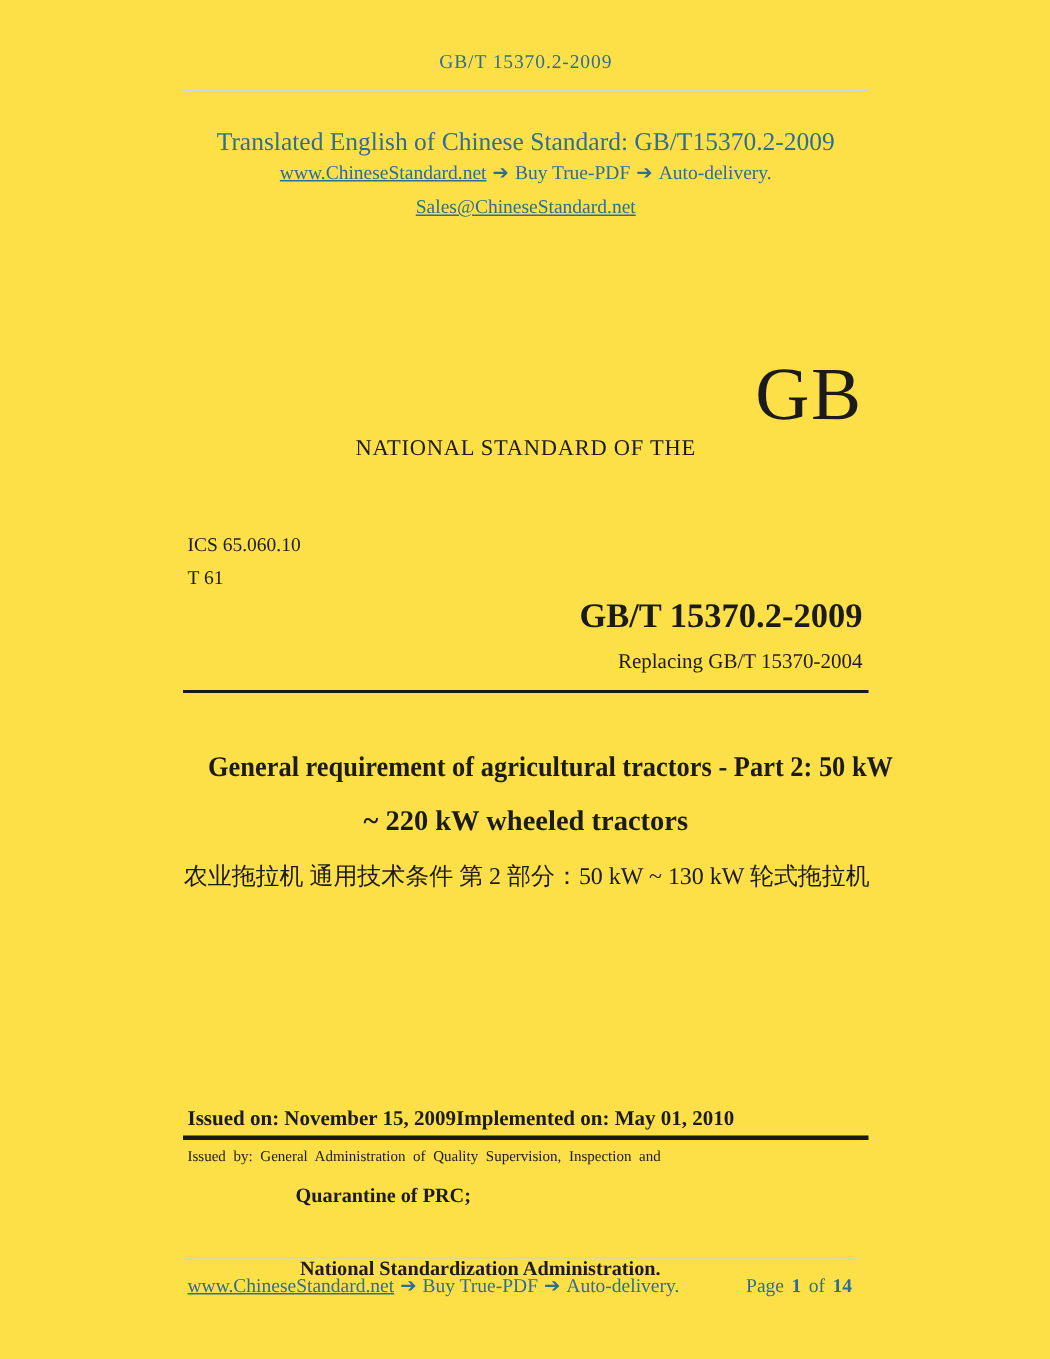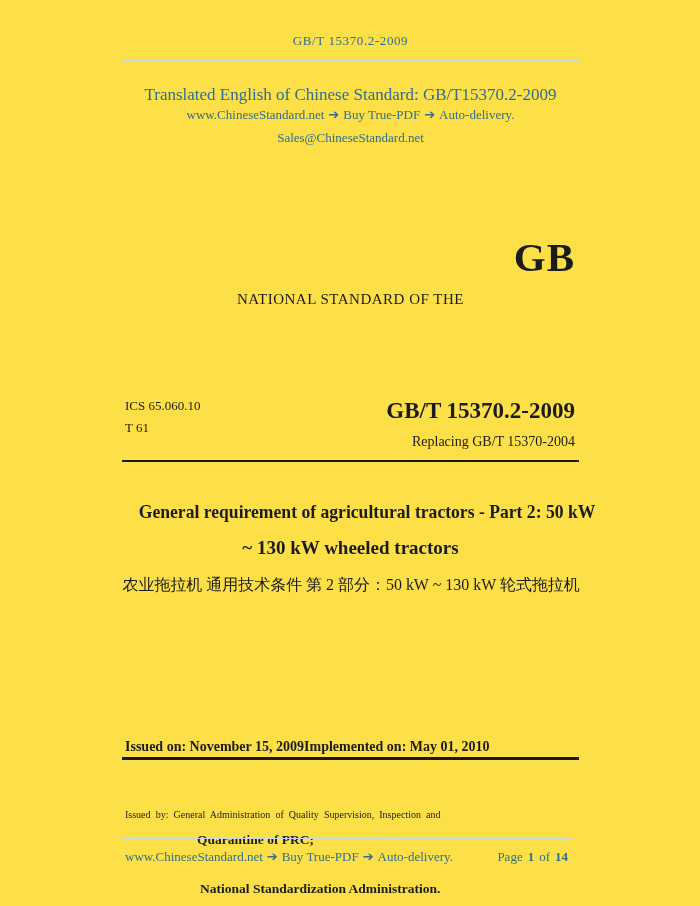--- a/index.html
+++ b/index.html
@@ -8,34 +8,34 @@
     position: relative;
     width: 700px;
     height: 906px;
     background: #fde047;
     font-family: "Liberation Serif", "DejaVu Serif", serif;
     color: #1b1b1b;
     overflow: hidden;
   }
   .abs { position: absolute; white-space: nowrap; line-height: 1.15; }
   .ctr { left: 122px; width: 457px; text-align: center; transform-origin: center center; }
-  .lft { left: 125px; text-align: left; transform-origin: left center; margin-top: 43px; }
+  .lft { left: 125px; text-align: left; transform-origin: left center; }
   .rgt { left: 122px; width: 453px; text-align: right; transform-origin: right center; }
 
   .teal { color: #2e6e94; }
-  a.doclink { color: #2e6e94; cursor: pointer; }
+  a.doclink { color: #2e6e94; text-decoration: underline; cursor: pointer; }
   .arrow-glyph { font-family: "DejaVu Sans", sans-serif; margin: 0 4px; }
 
   .hdr-code      { top: 34px;  font-size: 13px; letter-spacing: 0.6px; }
   .rule-light-1  { position: absolute; top: 60px;  left: 122px; width: 457px; height: 1px; background: #c4d8e3; }
   .hdr-translated{ top: 85px;  font-size: 17px; }
   .hdr-linkline  { top: 108px; font-size: 13px; }
   .hdr-email     { top: 131px; font-size: 13px; }
 
-  .gb-logo       { top: 234px; font-size: 41px; font-weight: bold; letter-spacing: 1px; }
+  .gb-logo       { top: 234px; font-size: 50px; font-weight: normal; letter-spacing: 1px; }
   .nat-line1     { top: 291px; font-size: 15px; letter-spacing: 0.5px; }
   .nat-line2     { top: 324px; font-size: 15px; letter-spacing: 0.5px; }
   .ics-line      { top: 356px; font-size: 13px; }
   .t-line        { top: 378px; font-size: 13px; }
   .code-big      { top: 398px; font-size: 23px; font-weight: bold; }
   .replacing     { top: 434px; font-size: 14px; }
   .rule-thick-1  { position: absolute; top: 460px; left: 122px; width: 457px; height: 2px; background: #191919; }
 
   .title-line1   { top: 501px; font-size: 19px; font-weight: bold; }
   .title-line2   { top: 537px; font-size: 19px; font-weight: bold; }
@@ -76,21 +76,21 @@
 
   <div class="abs rgt gb-logo">GB</div>
   <div class="abs ctr nat-line1">NATIONAL STANDARD OF THE</div>
   <div class="abs lft ics-line">ICS 65.060.10</div>
   <div class="abs lft t-line">T 61</div>
   <div class="abs rgt code-big">GB/T 15370.2-2009</div>
   <div class="abs rgt replacing">Replacing GB/T 15370-2004</div>
   <div class="rule-thick-1"></div>
 
   <div class="abs ctr title-line1" style="transform: scaleX(0.926978);">General requirement of agricultural tractors - Part 2: 50 kW</div>
-  <div class="abs ctr title-line2">~ 130 kW wheeled tractors</div>
+  <div class="abs ctr title-line2">~ 220 kW wheeled tractors</div>
   <div class="abs ctr title-cn" style="transform: scaleX(0.997817);">农业拖拉机 通用技术条件 第 2 部分：50 kW ~ 130 kW 轮式拖拉机</div>
 
   <div class="issue-row">
     <span>Issued on: November 15, 2009</span>
     <span>Implemented on: May 01, 2010</span>
   </div>
   <div class="rule-thick-2"></div>
   <div class="abs lft issuedby-1">Issued by: General Administration of Quality Supervision, Inspection and</div>
   <div class="abs lft issuedby-2">Quarantine of PRC;</div>
   <div class="abs lft issuedby-3">National Standardization Administration.</div>

